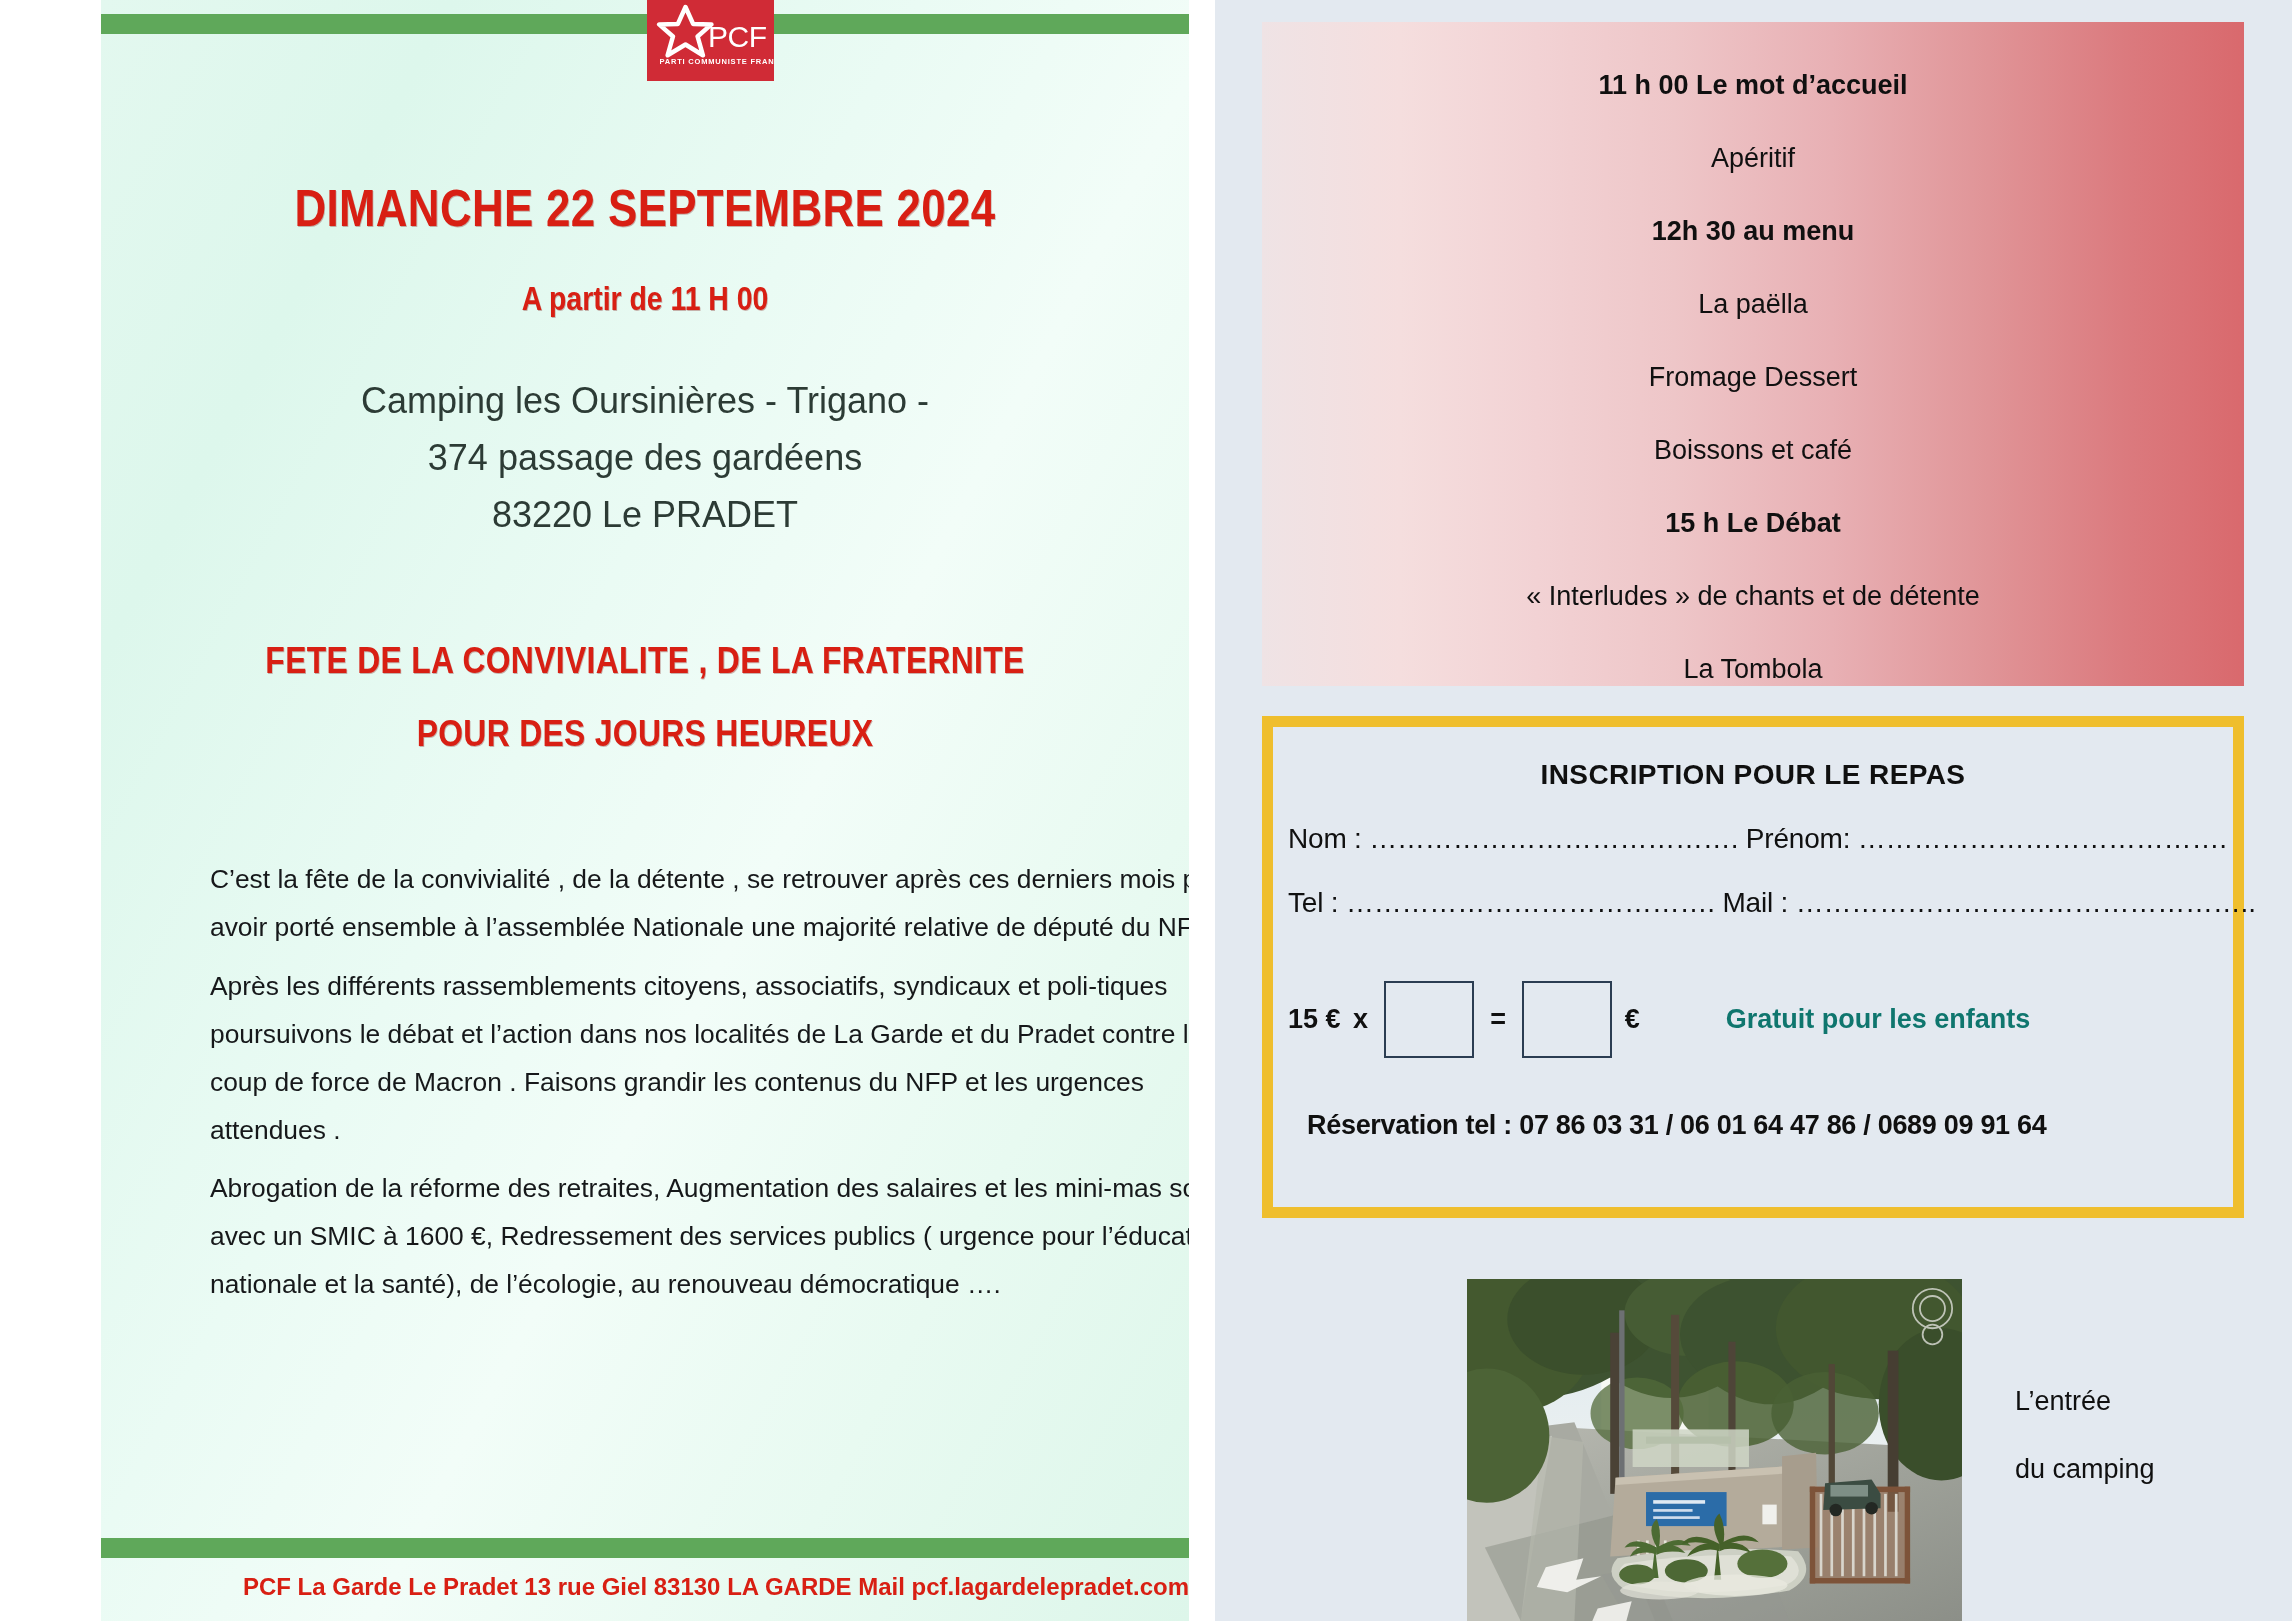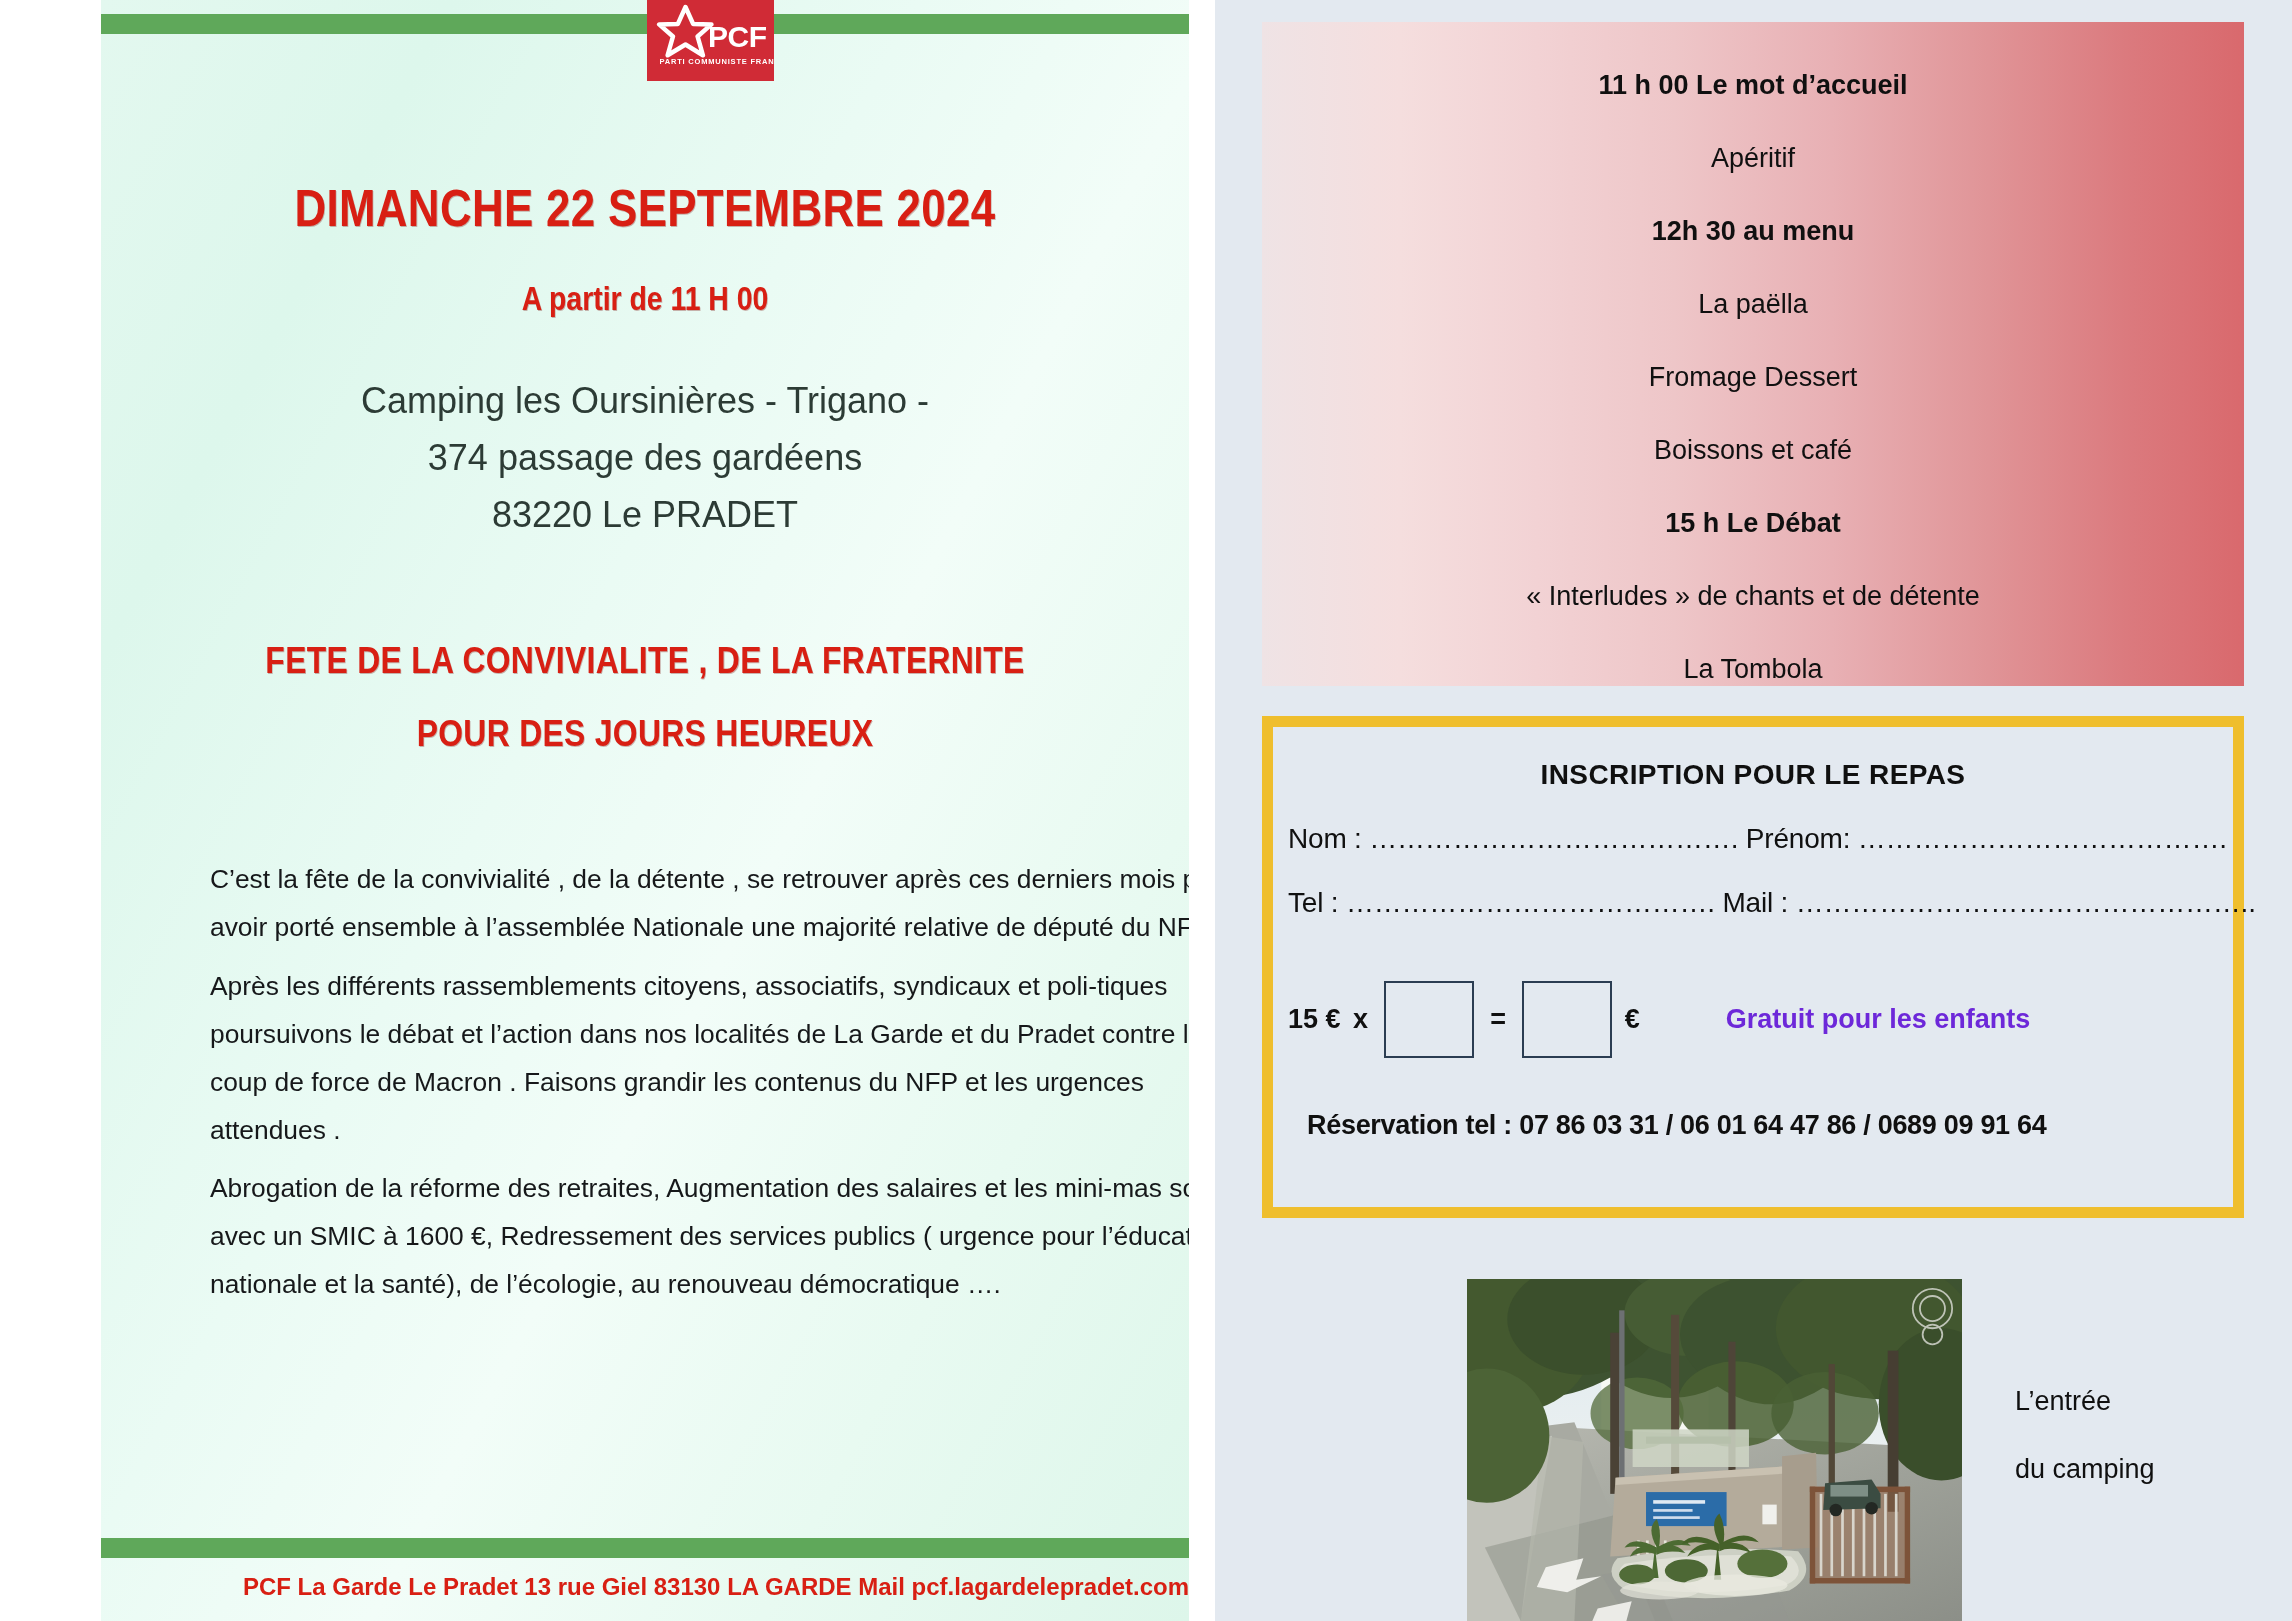--- a/index.html
+++ b/index.html
@@ -61,21 +61,21 @@
     top: 3.6px;
     width: 59px;
     height: 56px;
   }
   #pcf-logo .pcf-text {
     position: absolute;
     left: 61px;
     top: 19.7px;
     color: #ffffff;
     font-size: 30px;
-    font-weight: bold;
+    font-weight: normal;
     letter-spacing: -0.4px;
     font-family: "Liberation Sans", sans-serif;
   }
   #pcf-logo .pcf-sub {
     position: absolute;
     left: 12.5px;
     top: 57px;
     color: #ffffff;
     font-size: 7.5px;
     font-weight: bold;
@@ -258,21 +258,21 @@
   }
   #price-row .euro {
     font-size: 27px;
     font-weight: bold;
     color: #101010;
     margin-left: 9px;
   }
   #price-row .free-note {
     font-size: 27px;
     font-weight: bold;
-    color: #6d28d9;
+    color: #0f766e;
     margin-left: 86px;
     white-space: nowrap;
   }
   #reservation-line {
     position: absolute;
     left: 34px;
     top: 383px;
     font-size: 27px;
     font-weight: bold;
     color: #101010;

